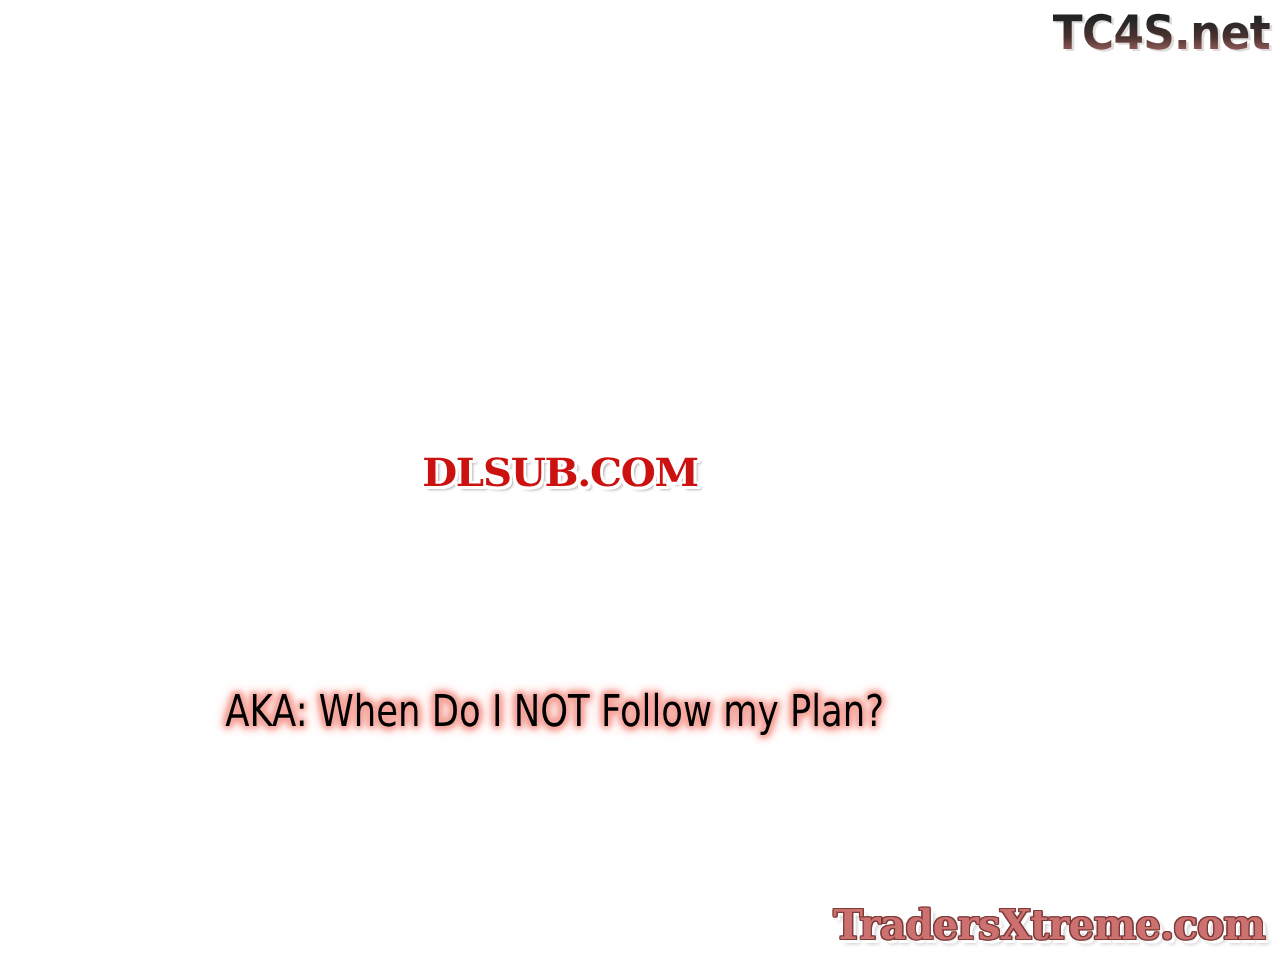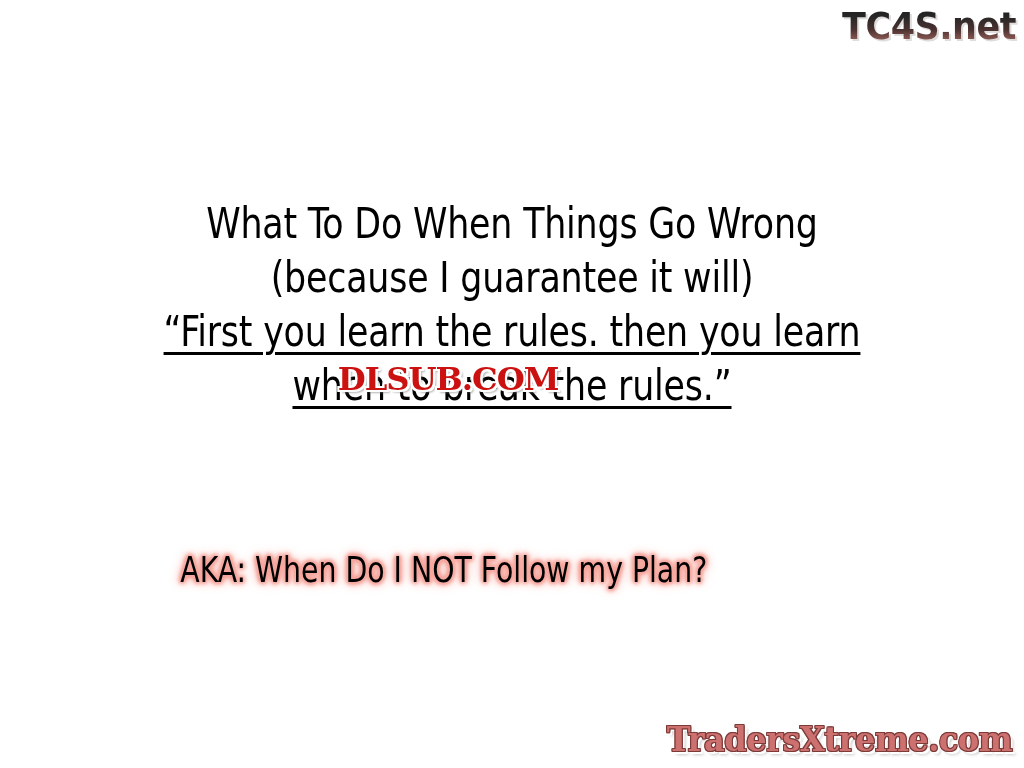--- a/index.html
+++ b/index.html
@@ -181,26 +181,20 @@
   }
 </style>
 </head>
 <body>
 
 <div id="slide">
 
   <div id="tc4s-shadow">TC4S.net</div>
   <div id="tc4s-logo">TC4S.net</div>
 
-  <div id="headline-block">
-    <div class="headline-line">What To Do When Things Go Wrong</div>
-    <div class="headline-line">(because I guarantee it will)</div>
-    <div class="headline-line underlined">“First you learn the rules. then you learn</div>
-    <div class="headline-line underlined">when to break the rules.”</div>
-  </div>
 
   <div id="dlsub-watermark">
     <span id="dlsub-text">DLSUB.COM</span>
   </div>
 
   <div id="aka-line">
     <span id="aka-text">AKA: When Do I NOT Follow my Plan?</span>
   </div>
 
   <div id="tx-logo">TradersXtreme.com</div>

